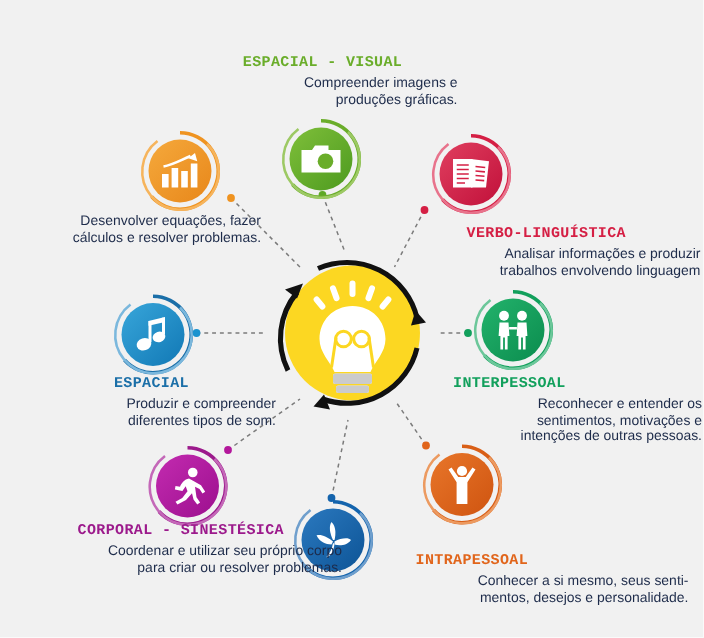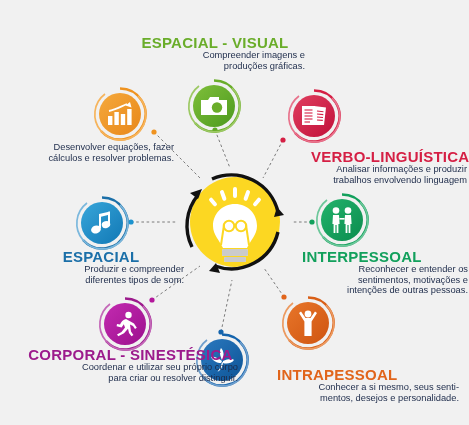--- a/index.html
+++ b/index.html
@@ -54,26 +54,27 @@
     align-items: center;
     justify-content: center;
   }
   .node .glyph svg { display: block; }
 
   
   .block {
     position: absolute;
   }
   .block .ttl {
-    font-size: 15px;
+    font-size: 10px;
     font-weight: bold;
     letter-spacing: 0.25px;
     line-height: 13px;
     margin: 0 0 1px 0;
     white-space: nowrap;
+    font-family: Liberation Mono, monospace;
   }
   .block .desc {
     font-size: 9.3px;
     line-height: 10.6px;
     color: #1d2b4a;
     margin: 0;
     white-space: pre-line;
     text-align: right;
   }
   .al-c { text-align: center; }
@@ -320,24 +321,24 @@
       <div class="disc" style="background:linear-gradient(135deg,#c32bb0,#9c0f8e);"></div>
       <div class="glyph">
         <svg width="26" height="26" viewBox="0 0 26 26">
           <g fill="#ffffff">
             <circle cx="16.5" cy="4" r="3.2"></circle>
             <path d="M 14,8 C 11,8.5 9,11 8,13.5 L 5,13 L 4.6,15.3 L 9.6,16.4 L 11.8,13.2 L 13,16.5 L 9.5,21 L 5,23.5 L 6.3,25.3 L 12,22.3 L 16,17.8 L 17,22 L 19.5,25.3 L 21.4,24 L 19,20.5 L 18,13.5 L 21,15 L 23,18 L 24.8,16.8 L 22,12.5 Z"></path>
           </g>
         </svg>
       </div>
     </div>
-    <div class="block al-c" style="left:23px; top:348px; width:215px;">
+    <div class="block al-c" style="left:13px; top:348px; width:215px;">
       <div class="ttl" style="color:#9c1a8c;">CORPORAL - SINESTÉSICA</div>
       <div class="desc">Coordenar e utilizar seu próprio corpo
-para criar ou resolver distinguir.</div>
+para criar ou resolver problemas.</div>
     </div>
 
     <div class="node" style="left:74px; top:195px;">
       <svg class="ring" viewBox="0 0 56 56">
         <path d="M 28,2.5 A 25.5,25.5 0 1 1 9,45" fill="none" stroke="#1b6fa8" stroke-width="2.4"></path>
         <path d="M 46,10 A 25.5,25.5 0 1 1 13,8" fill="none" stroke="#7bb8dd" stroke-width="1.7"></path>
       </svg>
       <div class="disc" style="background:linear-gradient(135deg,#38a6da,#1178b5);"></div>
       <div class="glyph">
         <svg width="24" height="26" viewBox="0 0 24 26">

